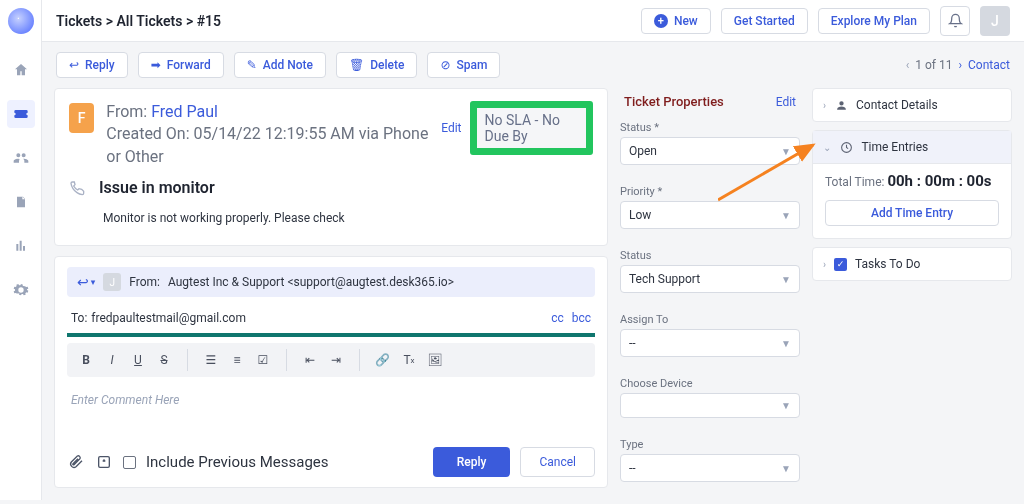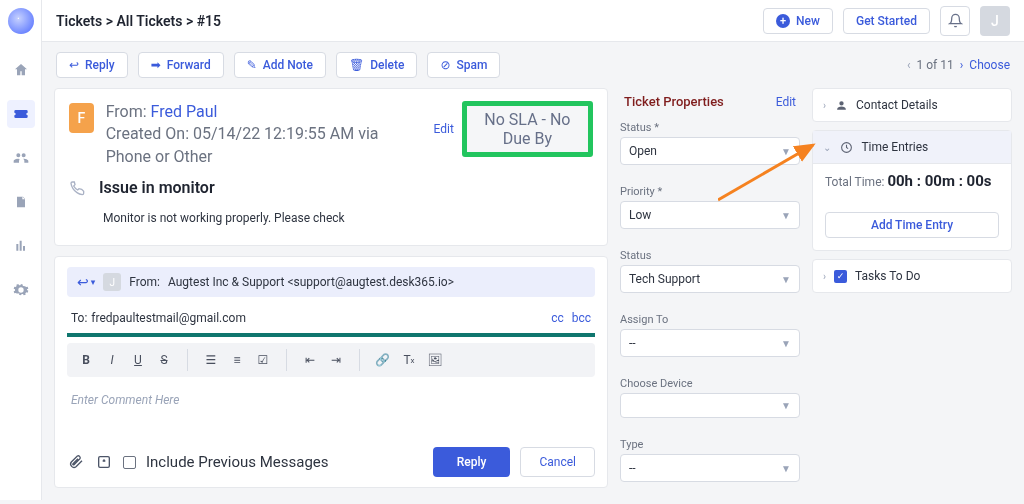--- a/index.html
+++ b/index.html
@@ -38,21 +38,21 @@
   .right-col { width: 200px; display: flex; flex-direction: column; gap: 8px; }
 
   
   .ticket-card { background: #fff; border: 1px solid #e6e8ec; border-radius: 4px; padding: 12px 14px; }
   .ticket-head { display: flex; align-items: flex-start; gap: 12px; margin-bottom: 10px; }
   .contact-avatar { width: 30px; height: 30px; border-radius: 4px; background: #f5a24b; color: #fff; display: flex; align-items: center; justify-content: center; font-weight: 500; font-size: 14px; margin-top:2px;}
   .from-info { font-size: 16px; color: #6b7280; line-height: 1.4; }
   .from-info .name { color: #3b5bdb; cursor: pointer; }
   .ticket-actions { margin-left: auto; display: flex; align-items: center; gap: 8px; }
   .link-sm { color: #3b5bdb; font-size: 12px; cursor: pointer; }
-  .badge { font-size: 16px; padding: 4px 8px; border: 5px solid #22c55e; border-radius: 3px; color: #677089; background:#f5f6f8;text-align:center; }
+  .badge { font-size: 14px; padding: 4px 8px; border: 7px solid #22c55e; border-radius: 3px; color: #677089; background:#f5f6f8; }
   .ticket-title-row { display: flex; align-items: center; gap: 14px; }
   .phone-icon { color: #aab2c5; width: 16px; }
   .ticket-title { font-size: 16px; font-weight: 600; color: #1f2430; }
   .ticket-desc { font-size: 12px; color: #2e3440; margin: 14px 0 8px 34px; }
 
   
   .composer { background: #fff; border: 1px solid #e6e8ec; border-radius: 4px; padding: 10px 12px; display: flex; flex-direction: column; flex: 1; }
   .composer-head { background: #ebeefc; border-radius: 4px; padding: 6px 10px; display: flex; align-items: center; gap: 8px; font-size: 12px; color: #2e3440; margin-bottom: 6px;}
   .reply-arrow { color: #3b5bdb; font-size: 14px; display:inline-flex; align-items:center; cursor:pointer; }
   .avatar-tiny { width: 18px; height: 18px; border-radius: 3px; background: #d5d9e0; color: #fff; display: inline-flex; align-items: center; justify-content: center; font-size: 10px; }
@@ -80,21 +80,21 @@
   .field label { font-size: 11px; color: #6b7280; display: block; margin-bottom: 3px; }
   .select { border: 1px solid #d7dbe3; border-radius: 4px; background: #fff; padding: 6px 8px; font-size: 12px; color: #2e3440; display: flex; align-items: center; justify-content: space-between; cursor: pointer; }
   .select .caret { color: #9aa4b8; font-size: 10px; }
 
   
   .accordion { background: #fff; border: 1px solid #e6e8ec; border-radius: 4px; }
   .acc-head { display: flex; align-items: center; gap: 8px; padding: 9px 10px; font-size: 12px; color: #2e3440; cursor: pointer; }
   .acc-head .chev { color: #9aa4b8; font-size: 10px; }
   .acc-icon { color: #5c6272; width: 14px; display:inline-flex; justify-content:center; }
   .acc-body { padding: 8px 12px 12px 12px; border-top: 1px solid #e6e8ec; }
-  .total-time { font-size: 12px; color: #6b7280; margin-bottom: 22px; }
+  .total-time { font-size: 12px; color: #6b7280; margin-bottom: 10px; }
   .total-time strong { font-size: 15px; color: #1f2430; font-weight:700; }
   .acc-body .btn { display:flex; justify-content:center; }
   .expanded .acc-head { background:#f0f2fa; }
   .checkbox-filled { width: 13px; height: 13px; background: #3b5bdb; border-radius: 2px; display: inline-flex; align-items:center; justify-content:center; color:#fff; font-size:9px; }
 
   
   .arrow-annot { position: absolute; left: 718px; top: 140px; pointer-events: none; }
   
   svg { display: block; }
 </style>
@@ -140,20 +140,21 @@
   <div class="main">
 
     <div class="header">
       <div class="breadcrumb">Tickets &gt; All Tickets &gt; #15</div>
       <div class="header-right">
         <button class="btn">
             <span class="plus-circle">+</span>
             <span>New</span>
           </button>
         <button class="btn btn-plain">Get Started</button>
+        <button class="btn btn-plain">Explore My Plan</button>
         <div class="bell">
             <svg width="15" height="15" viewBox="0 0 24 24" fill="none" stroke="currentColor" stroke-width="2">
               <path d="M18 8a6 6 0 10-12 0c0 7-3 9-3 9h18s-3-2-3-9M13.7 21a2 2 0 01-3.4 0"></path>
             </svg>
           </div>
         <div class="avatar-sq">J</div>
       </div>
     </div>
 
     <div class="toolbar">
@@ -174,21 +175,21 @@
           <span>Delete</span>
         </button>
       <button class="btn">
           <span>⊘</span>
           <span>Spam</span>
         </button>
       <div class="pager">
         <span class="chev">‹</span>
         <span>1 of 11</span>
         <span class="chev" style="color:#3b5bdb">›</span>
-        <span class="link">Choose</span>
+        <span class="link">Contact</span>
       </div>
     </div>
 
     <div class="content">
 
       <div class="left-col">
         <div class="ticket-card">
           <div class="ticket-head">
             <div class="contact-avatar">F</div>
             <div class="from-info">

